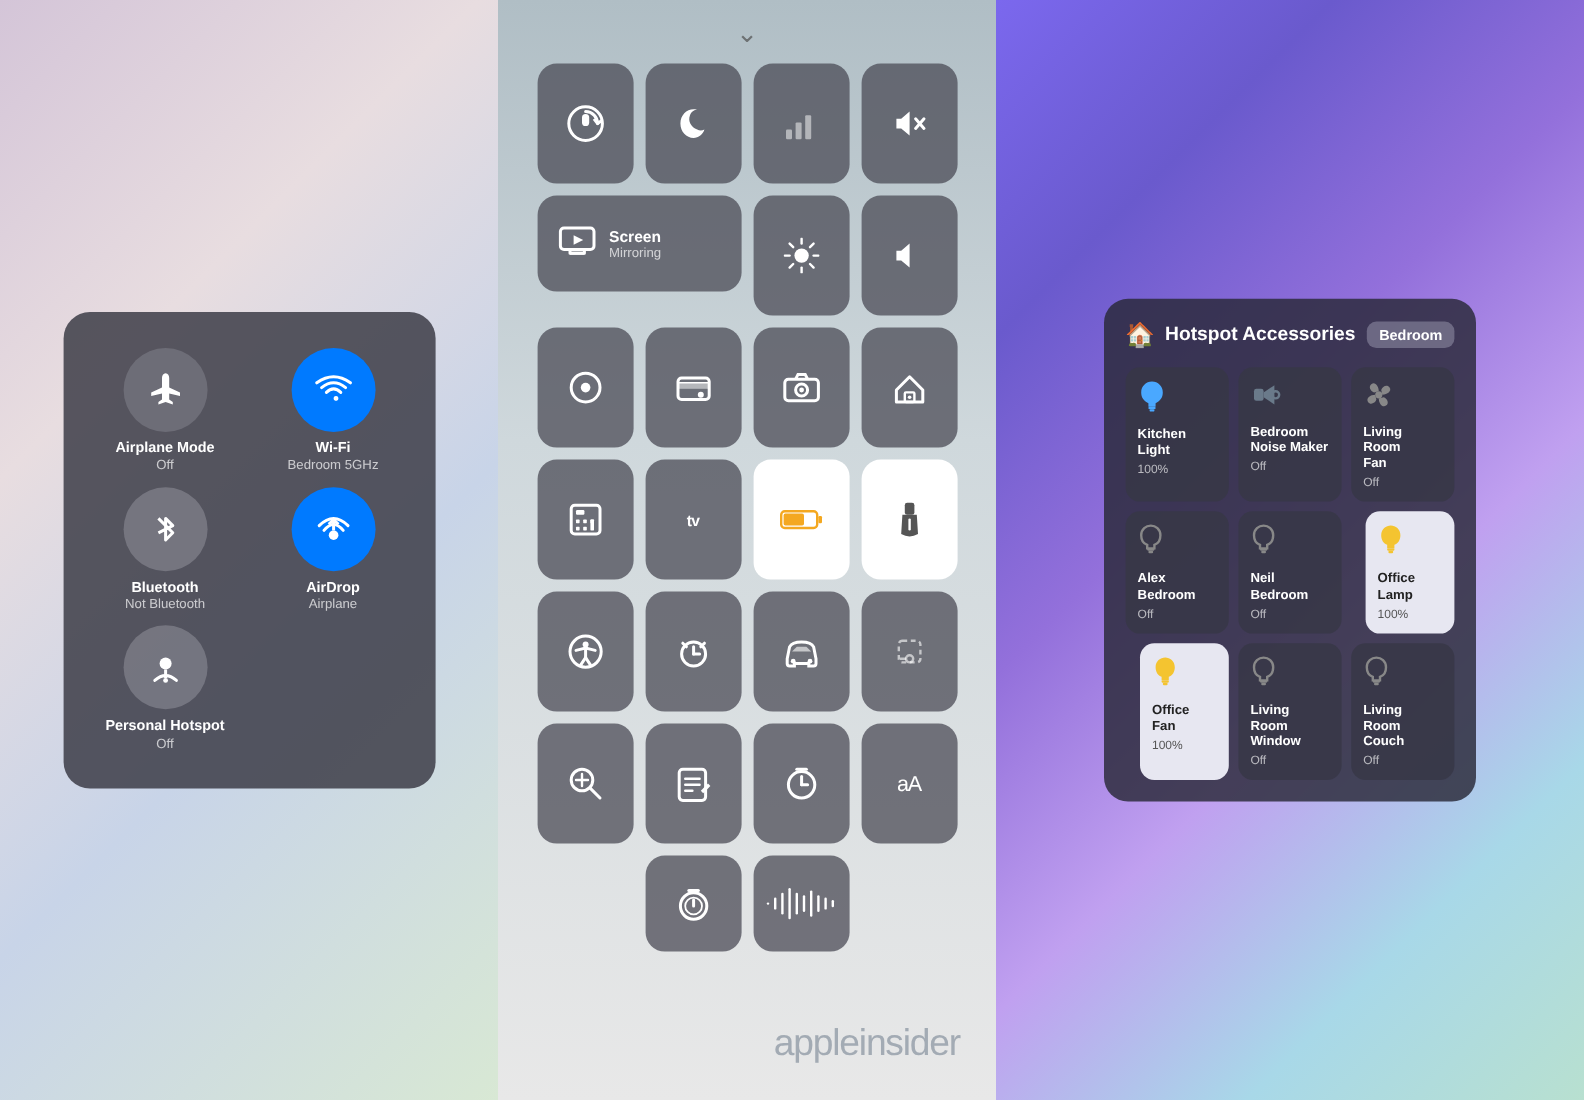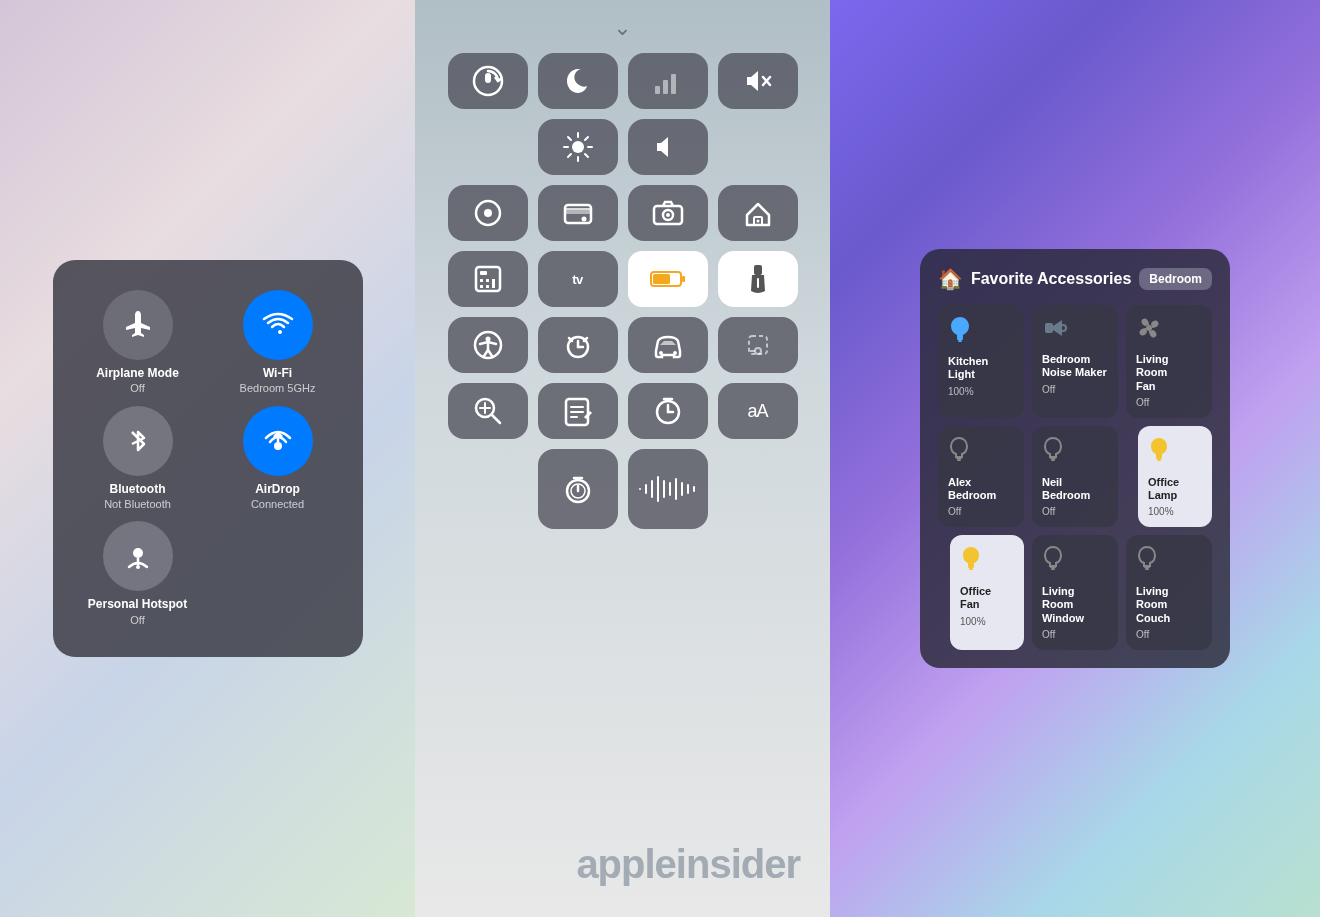--- a/index.html
+++ b/index.html
@@ -92,21 +92,21 @@
     }
 
     .cc-grid-full {
       display: grid;
       grid-template-columns: repeat(4, 80px);
       gap: 10px;
     }
 
     .cc-btn {
       width: 80px;
-      height: 56px;
+      height: 100px;
       background: rgba(75,75,85,0.75);
       border-radius: 16px;
       display: flex;
       flex-direction: column;
       align-items: center;
       justify-content: center;
       color: white;
       font-size: 11px;
       font-weight: 500;
       text-align: center;
@@ -150,22 +150,22 @@
     .flashlight-btn {
       background: white;
       color: #333;
     }
 
     .appleinsider-text {
       position: absolute;
       bottom: 30px;
       right: 30px;
       color: rgba(150,160,170,0.85);
-      font-size: 40px;
-      font-weight: 700;
+      font-size: 31px;
+      font-weight: 400;
       letter-spacing: -1px;
     }
 
     
     .right-panel {
       width: 490px;
       height: 917px;
       background: linear-gradient(135deg, #7b68ee 0%, #6a5acd 20%, #9370db 40%, #c0a0f0 60%, #a8d8e8 80%, #b8e0d0 100%);
       display: flex;
       align-items: center;
@@ -301,21 +301,21 @@
         <div class="cc-circle blue">
           <svg width="34" height="34" viewBox="0 0 34 34" fill="none">
             <circle cx="17" cy="22" r="4" fill="white"></circle>
             <path d="M9 18 Q17 8 25 18" stroke="white" stroke-width="2.5" fill="none" stroke-linecap="round"></path>
             <path d="M5 14 Q17 2 29 14" stroke="white" stroke-width="2.5" fill="none" stroke-linecap="round"></path>
             <line x1="17" y1="18" x2="17" y2="10" stroke="white" stroke-width="2.5"></line>
             <polyline points="13,13 17,9 21,13" stroke="white" stroke-width="2.5" fill="none" stroke-linejoin="round"></polyline>
           </svg>
         </div>
         <div class="cc-label">
-          AirDrop<span class="cc-sublabel">Connected</span>
+          AirDrop<span class="cc-sublabel">Airplane</span>
         </div>
       </div>
 
       <div class="cc-item">
         <div class="cc-circle gray-mid">
           <svg width="34" height="34" viewBox="0 0 34 34" fill="none">
             <circle cx="17" cy="14" r="5" fill="white"></circle>
             <path d="M8 28 Q17 20 26 28" stroke="white" stroke-width="2.5" fill="none" stroke-linecap="round"></path>
             <circle cx="17" cy="28" r="2" fill="white"></circle>
             <path d="M17 19 L17 26" stroke="white" stroke-width="2.5"></path>
@@ -364,20 +364,34 @@
         <svg width="34" height="34" viewBox="0 0 34 34" fill="none">
           <polygon points="6,13 6,21 10,21 17,27 17,7 10,13" fill="white"></polygon>
           <line x1="22" y1="13" x2="29" y2="21" stroke="white" stroke-width="2.5" stroke-linecap="round"></line>
           <line x1="29" y1="13" x2="22" y2="21" stroke="white" stroke-width="2.5" stroke-linecap="round"></line>
         </svg>
       </div>
     </div>
 
     <div style="display:flex; gap:10px;">
 
+      <div class="cc-btn wide" style="width:170px; height:80px;">
+        <div style="font-size:26px;">
+          <svg width="34" height="34" viewBox="0 0 34 34" fill="none">
+            <rect x="3" y="7" width="28" height="18" rx="3" stroke="white" stroke-width="2.5"></rect>
+            <path d="M11 25 L11 28 L23 28 L23 25" stroke="white" stroke-width="2.5" fill="none" stroke-linejoin="round"></path>
+            <line x1="11" y1="28" x2="23" y2="28" stroke="white" stroke-width="2.5"></line>
+            <polygon points="14,13 22,17 14,21" fill="white"></polygon>
+          </svg>
+        </div>
+        <div>
+          <div class="btn-text" style="color:white;font-size:13px;font-weight:600;">Screen</div>
+          <div class="btn-subtext" style="color:rgba(255,255,255,0.7);font-size:11px;">Mirroring</div>
+        </div>
+      </div>
 
       <div class="cc-btn">
         <svg width="30" height="30" viewBox="0 0 30 30" fill="none">
           <circle cx="15" cy="15" r="6" fill="white"></circle>
           <line x1="15" y1="1" x2="15" y2="5" stroke="white" stroke-width="2" stroke-linecap="round"></line>
           <line x1="15" y1="25" x2="15" y2="29" stroke="white" stroke-width="2" stroke-linecap="round"></line>
           <line x1="1" y1="15" x2="5" y2="15" stroke="white" stroke-width="2" stroke-linecap="round"></line>
           <line x1="25" y1="15" x2="29" y2="15" stroke="white" stroke-width="2" stroke-linecap="round"></line>
           <line x1="5" y1="5" x2="8" y2="8" stroke="white" stroke-width="2" stroke-linecap="round"></line>
           <line x1="22" y1="22" x2="25" y2="25" stroke="white" stroke-width="2" stroke-linecap="round"></line>
@@ -554,21 +568,21 @@
   </div>
 
   <div class="appleinsider-text">appleinsider</div>
 </div>
 
 <div class="right-panel">
   <div class="home-card">
     <div class="home-header">
       <div class="home-header-left">
         <span class="home-icon">🏠</span>
-        <span class="home-title">Favorite Accessories</span>
+        <span class="home-title">Hotspot Accessories</span>
       </div>
       <button class="scenes-btn">Bedroom</button>
     </div>
 
     <div class="accessories-grid">
 
       <div class="acc-item dark-bg">
         <div class="acc-icon blue">
           <svg width="24" height="28" viewBox="0 0 24 28" fill="none">
             <path d="M12 2 C7 2 3 6 3 11 C3 15 5 18 9 20 L9 23 L15 23 L15 20 C19 18 21 15 21 11 C21 6 17 2 12 2Z" fill="#4aa8ff"></path>

